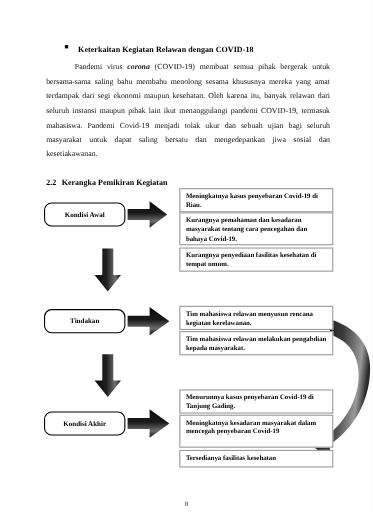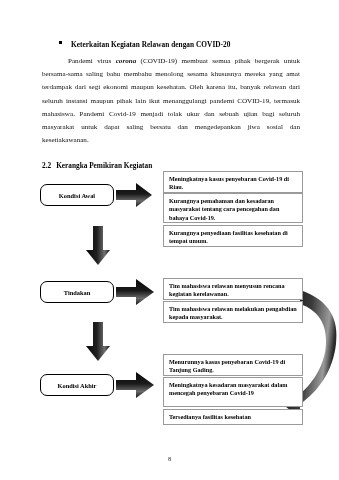--- a/index.html
+++ b/index.html
@@ -113,21 +113,21 @@
 </style>
 </head>
 <body>
 
 <div class="page">
 
   <div class="content">
 
     <div class="heading-row">
       <span class="bullet"></span>
-      <span class="heading-text">Keterkaitan Kegiatan Relawan dengan COVID-20</span>
+      <span class="heading-text">Keterkaitan Kegiatan Relawan dengan COVID-18</span>
     </div>
 
     <p class="para"><span>Pandemi virus </span><i>corona</i><span> (COVID-19) membuat semua pihak bergerak untuk bersama-sama saling bahu membahu menolong sesama khususnya mereka yang amat terdampak dari segi ekonomi maupun kesehatan. Oleh karena itu, banyak relawan dari seluruh instansi maupun pihak lain ikut menanggulangi pandemi COVID-19, termasuk mahasiswa. Pandemi Covid-19 menjadi tolak ukur dan sebuah ujian bagi seluruh masyarakat untuk dapat saling bersatu dan mengedepankan jiwa sosial dan kesetiakawanan.</span></p>
 
     <div class="subheading">
       <span class="num">2.2</span><span>Kerangka Pemikiran Kegiatan</span>
     </div>
   </div>
 
   <div class="diagram">

